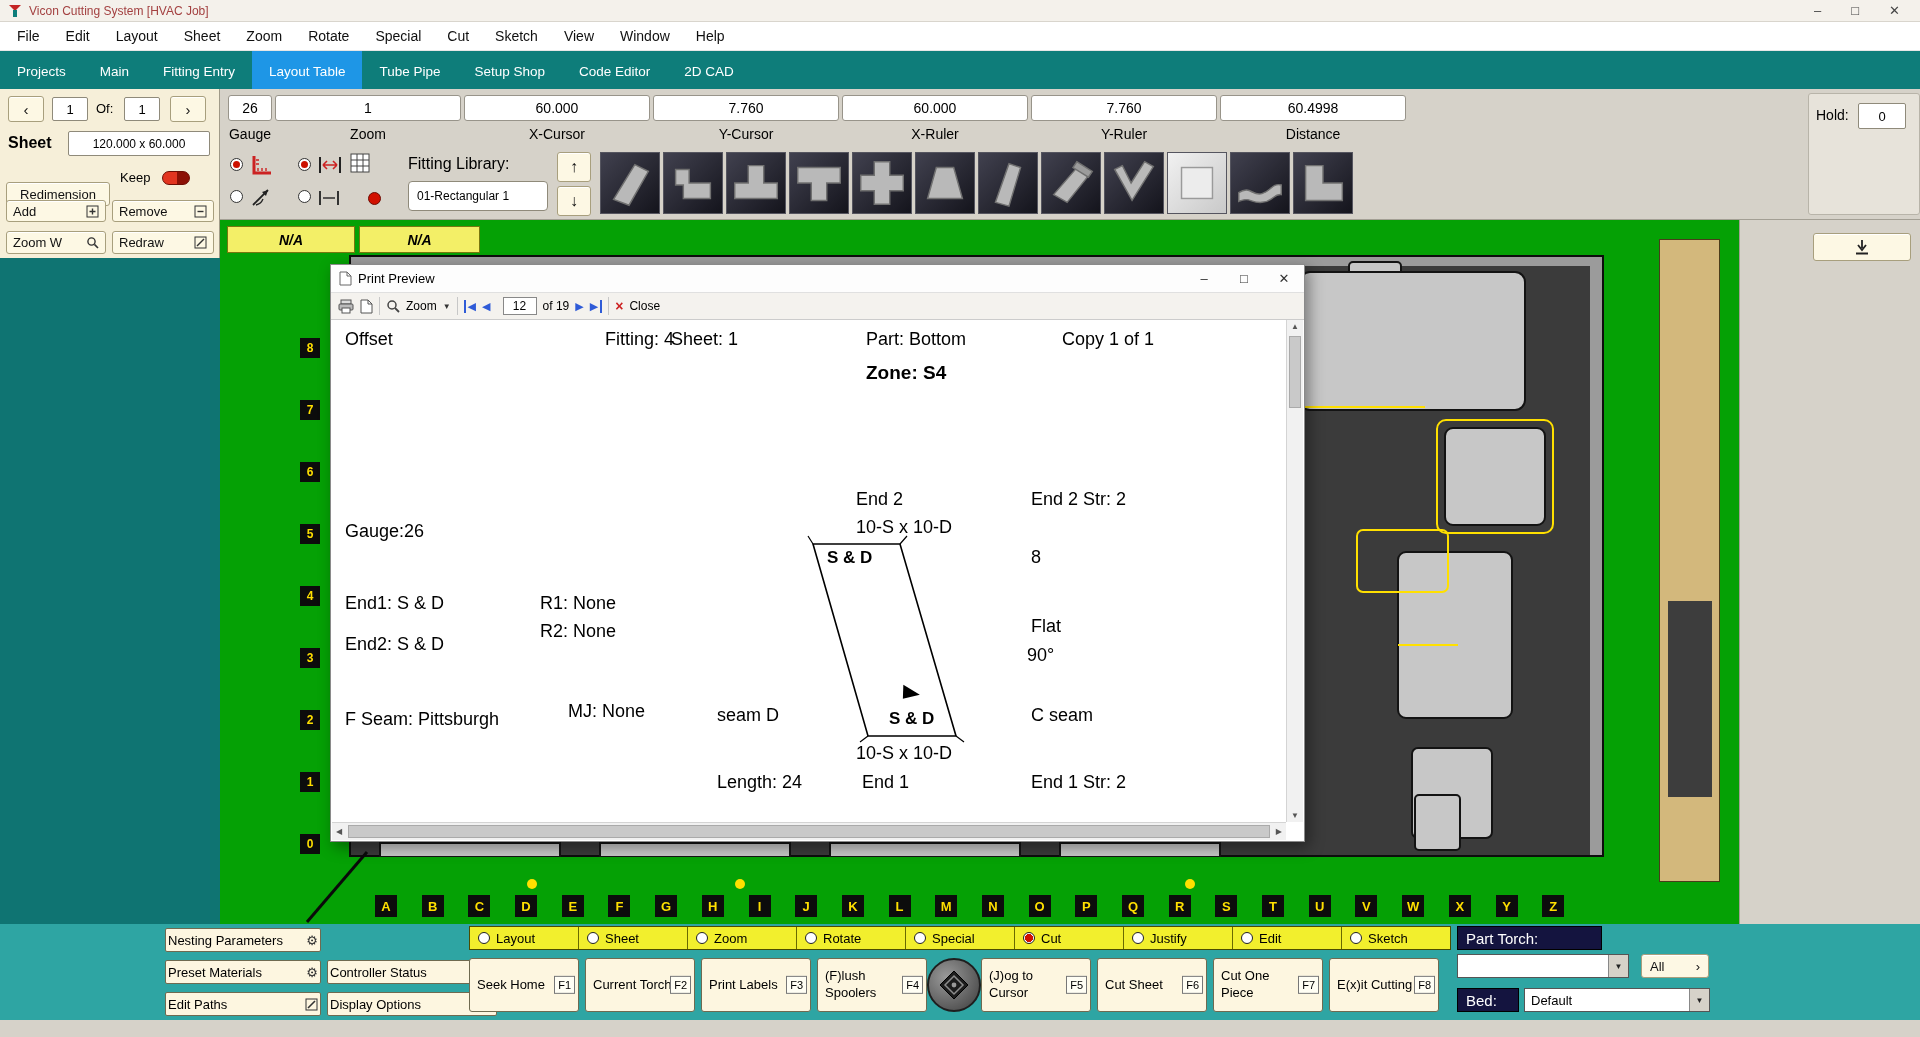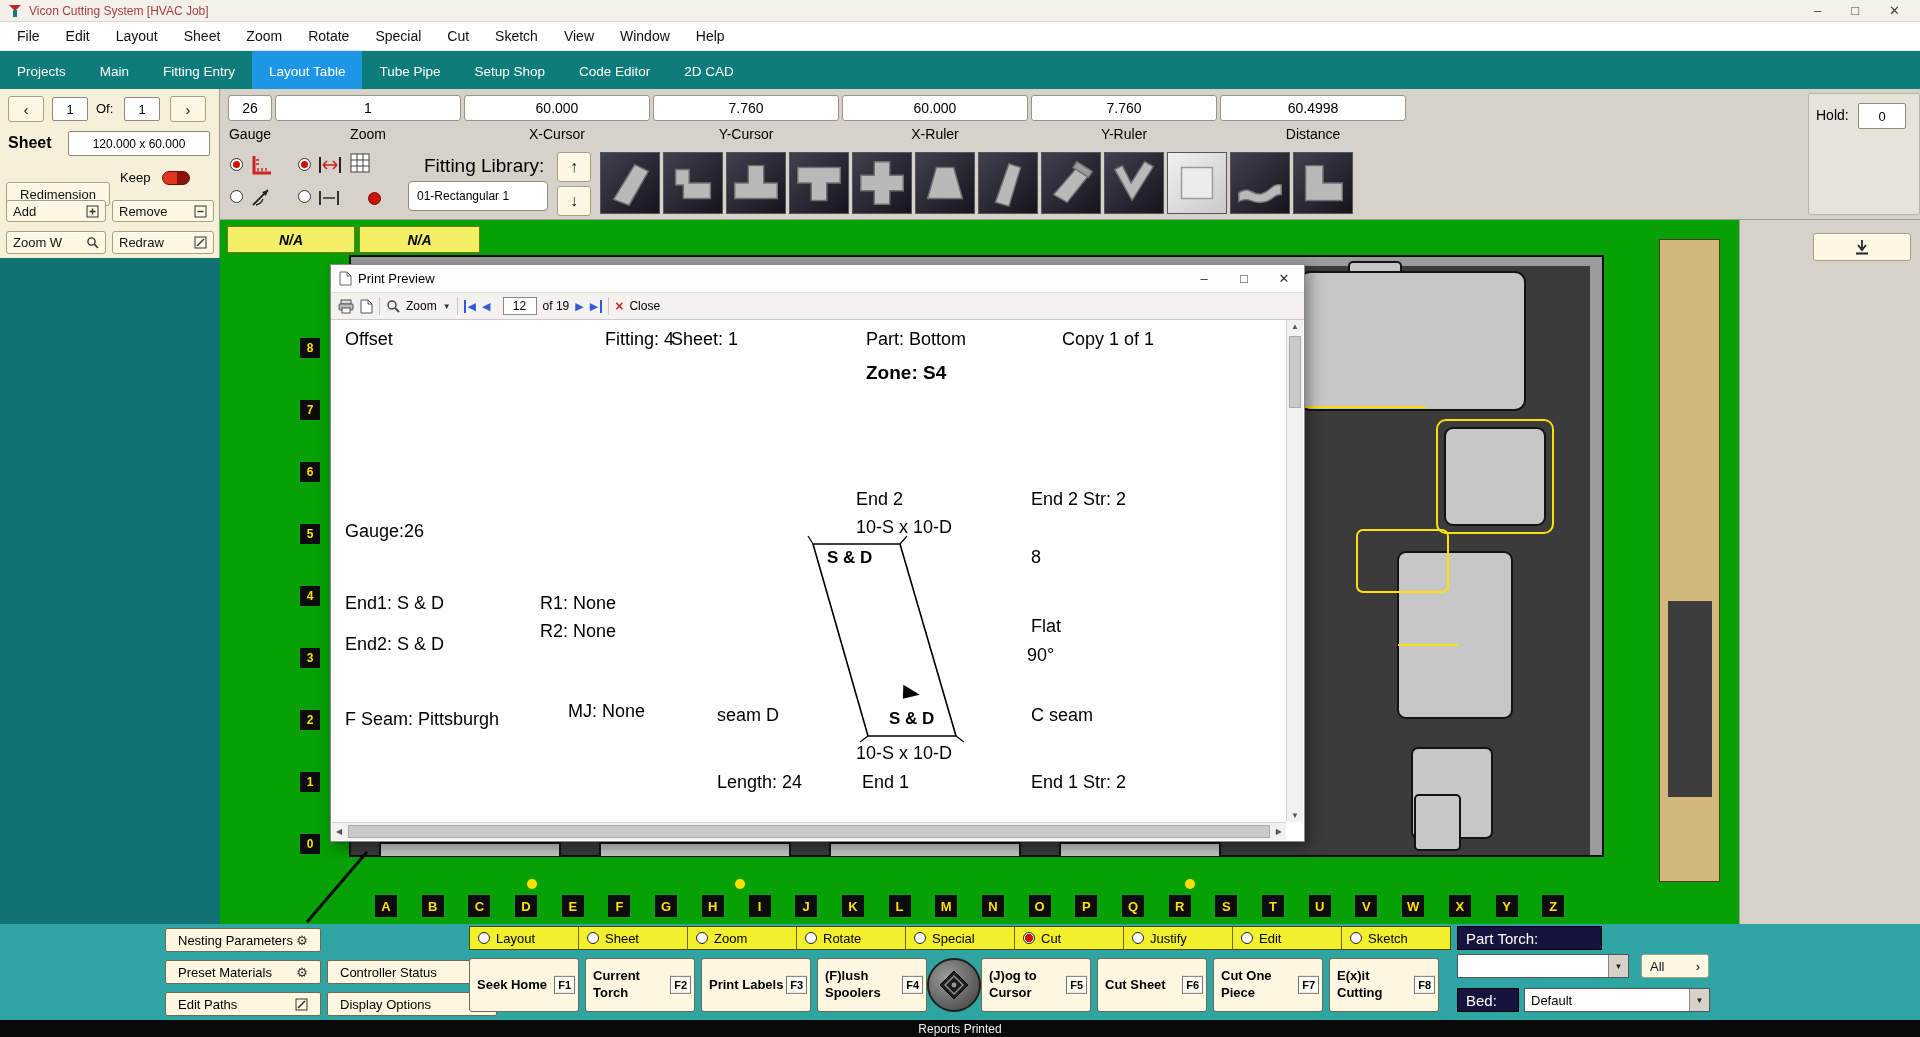--- a/index.html
+++ b/index.html
@@ -74,27 +74,27 @@
   .pv-text { position:absolute; font-size:18px; color:#000; white-space:nowrap; }
   .pv-text.bold { font-weight:bold; }
   .pv-text.big { font-size:19px; font-weight:bold; }
   .pv-vscroll { position:absolute; top:55px; right:1px; bottom:19px; width:17px; background:#f1f1f1; border-left:1px solid #d4d4d4; }
   .pv-hscroll { position:absolute; left:1px; right:18px; bottom:1px; height:18px; background:#f1f1f1; border-top:1px solid #d4d4d4; }
   .sb-arrow { position:absolute; color:#555; font-size:8px; display:flex; align-items:center; justify-content:center; }
   .sb-thumb { position:absolute; background:#c9c9c9; border:1px solid #aaa; }
 
   
   .bottombar { position:absolute; top:924px; left:0; right:0; height:96px; background:#2ea5a3; }
-  .bb-btn { position:absolute; height:24px; background:#fdf6e0; border:1px solid #6f6a50; border-radius:2px; font-size:13px; display:flex; align-items:center; justify-content:space-between; padding:0 12px; cursor:default; }
+  .bb-btn { position:absolute; height:24px; background:#fdf6e0; border:1px solid #6f6a50; border-radius:2px; font-size:13px; display:flex; align-items:center; justify-content:space-between; padding:0 2px; cursor:default; }
   .mode-row { position:absolute; left:469px; top:2px; width:982px; height:24px; display:flex; border:1px solid #4c4c00; }
   .modecell { flex:1; background:#f2ef2d; border-right:1px solid #6a6a00; display:flex; align-items:center; gap:6px; padding-left:8px; font-size:13px; cursor:default; }
   .modecell:last-child { border-right:none; }
   .mradio { width:12px; height:12px; border:1.5px solid #222; border-radius:50%; background:#fff; flex:0 0 auto; }
   .mradio.sel { background:radial-gradient(circle at 50% 50%, #d11000 0 55%, #fff 60%); }
-  .fn-row { position:absolute; left:469px; top:34px; display:flex; gap:0; align-items:flex-end;font-weight:bold; }
+  .fn-row { position:absolute; left:469px; top:34px; display:flex; gap:0; align-items:flex-end; }
   .fnbtn { position:relative; width:110px; height:54px; background:#fdf6e0; border:1px solid #6f6a50; border-radius:3px; font-size:13px; display:flex; align-items:center; padding:2px 22px 2px 7px; line-height:1.3; cursor:default; }
   .fkey { position:absolute; right:3px; top:50%; transform:translateY(-50%); border:1px solid #777; background:#fffef4; font-size:11px; padding:1px 3px; }
   .jogpad { width:54px; height:54px; border-radius:50%; background:radial-gradient(circle at 35% 35%, #9a9a9a, #3c3c3c); border:2px solid #1e1e1e; display:flex; align-items:center; justify-content:center; }
   .darklabel { position:absolute; background:#14143f; color:#fff; font-size:15px; display:flex; align-items:center; padding-left:8px; border:1px solid #000; height:24px; }
   .dd { position:absolute; height:24px; background:#fff; border:1px solid #555; font-size:13px; display:flex; align-items:center; padding-left:6px; }
   .dd-btn { position:absolute; right:0; top:0; bottom:0; width:20px; background:#d6d2c9; border-left:1px solid #888; display:flex; align-items:center; justify-content:center; font-size:8px; color:#222; }
 
   .statusbar { position:absolute; top:1020px; left:0; right:0; height:17px; background:#090909; color:#efefef; font-size:12px; display:flex; align-items:center; justify-content:center; }
 </style>
 </head>
@@ -245,21 +245,21 @@
         <path d="M5,10 h12" stroke="#222" stroke-width="1.4"></path>
       </svg>
 
     <svg class="abs" style="left:350px;top:153px" width="20" height="20" viewBox="0 0 20 20">
         <rect x="1" y="1" width="18" height="18" fill="#fff" stroke="#444"></rect>
         <path d="M1,7 h18 M1,13 h18 M7,1 v18 M13,1 v18" stroke="#444"></path>
       </svg>
     <span class="abs" style="left:368px;top:192px;width:13px;height:13px;border-radius:50%;background:#d11000;border:1px solid #6d0d04"></span>
   </div>
 
-  <span class="abs" style="left:424px;top:155px;font-size:19px">Fitting Library:</span>
+  <span class="abs" style="left:408px;top:155px;font-size:16px">Fitting Library:</span>
   <div class="input abs" style="left:408px;top:181px;width:140px;height:30px;justify-content:flex-start;padding-left:8px;font-size:12px;border-radius:4px">01-Rectangular 1</div>
   <div class="btn abs" style="left:557px;top:152px;width:34px;height:30px;font-size:16px;font-weight:bold">↑</div>
   <div class="btn abs" style="left:557px;top:186px;width:34px;height:30px;font-size:16px;font-weight:bold">↓</div>
 
   <div class="fit-icons" id="fiticons">
       <div class="fit-icon">
     <svg viewBox="0 0 60 60">
           <g fill="#b9b9b9" stroke="#707070" stroke-width="1.5">
             <polygon points="13,47 35,11 49,18 29,53"></polygon>
           </g>
@@ -643,17 +643,14 @@
       <span>All</span>
       <span>›</span>
     </div>
     <div class="darklabel" style="left:1457px;top:64px;width:62px">Bed:</div>
     <div class="dd" style="left:1524px;top:64px;width:186px">
       <span>Default</span>
       <span class="dd-btn">▼</span>
     </div>
   </div>
 
-  <div class="statusbar">
-    <span>Reports Printed</span>
-  </div>
 
 </div>
 
 </body></html>

